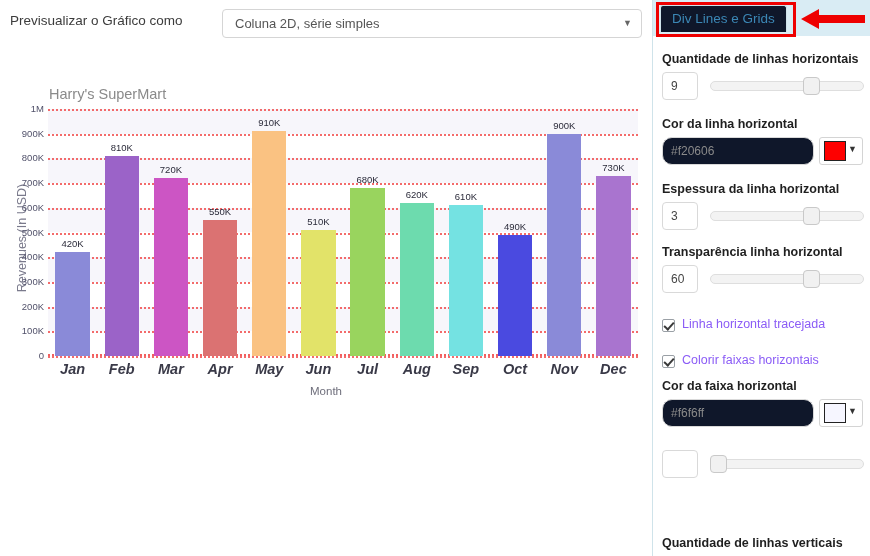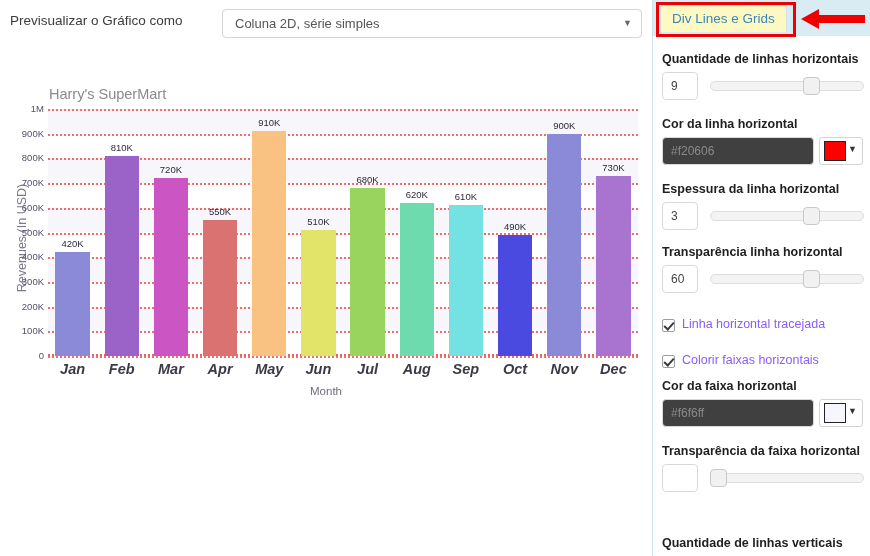--- a/index.html
+++ b/index.html
@@ -74,21 +74,21 @@
   
   .vdiv{position:absolute;left:652px;top:0;width:1px;height:556px;background:#cfe3ea;}
 
   
   .panel{position:absolute;left:653px;top:0;width:217px;height:556px;background:#fff;}
   .tabstrip{
     position:absolute;left:0;top:0;width:217px;height:36px;background:#d9ecf4;
   }
   .tab{
     position:absolute;left:7px;top:5px;height:26px;padding:0 11px;
-    background:#fef9c3;border:1px solid #cfe3ea;border-bottom:none;
+    background:#0f172a;border:1px solid #cfe3ea;border-bottom:none;
     border-radius:3px 3px 0 0;color:#3b87b5;font-size:13.5px;line-height:26px;
     white-space:nowrap;
   }
   .tab-highlight{
     position:absolute;left:3px;top:2px;width:140px;height:35px;
     border:3px solid #ee0000;box-sizing:border-box;
   }
   .arrow{position:absolute;left:148px;top:8px;width:64px;height:22px;}
 
   .field{position:absolute;left:9px;width:200px;}
@@ -103,21 +103,21 @@
   .slider-track{
     position:absolute;left:0;top:0;width:100%;height:10px;
     background:#f3f3f3;border:1px solid #dedede;border-radius:5px;box-sizing:border-box;
   }
   .slider-handle{
     position:absolute;top:-4px;width:17px;height:18px;
     background:#f1f1f1;border:1px solid #c9c9c9;border-radius:4px;box-sizing:border-box;
   }
   .text-input{
     position:absolute;left:0;top:0;width:152px;height:28px;
-    border:1px solid #d9d9d9;border-radius:4px;background:#404040;box-sizing:border-box;
+    border:1px solid #d9d9d9;border-radius:10px;background:#0f172a;box-sizing:border-box;
     font-size:12px;color:#8a8a8a;padding-left:8px;line-height:26px;
   }
   .color-btn{
     position:absolute;left:157px;top:0;width:44px;height:28px;
     border:1px solid #d4d4d4;border-radius:3px;background:#fff;box-sizing:border-box;
   }
   .color-chip{
     position:absolute;left:4px;top:3px;width:22px;height:20px;border:1px solid #222;
     box-sizing:border-box;
   }
@@ -287,21 +287,20 @@
       <div class="frow">
         <div class="text-input">#f6f6ff</div>
         <div class="color-btn">
           <span class="color-chip" id="chipB" style="background: rgb(246, 246, 255);"></span>
           <span class="color-caret">▼</span>
         </div>
       </div>
     </div>
 
     <div class="field" style="top:444px;">
-      <div class="flabel">Transparência da faixa horizontal</div>
       <div class="frow">
         <div class="num-input"></div>
         <div class="slider">
           <div class="slider-track"></div>
           <div class="slider-handle" style="left:0px;"></div>
         </div>
       </div>
     </div>
 
     <div class="field" style="top:508px;margin-top:28px;">

